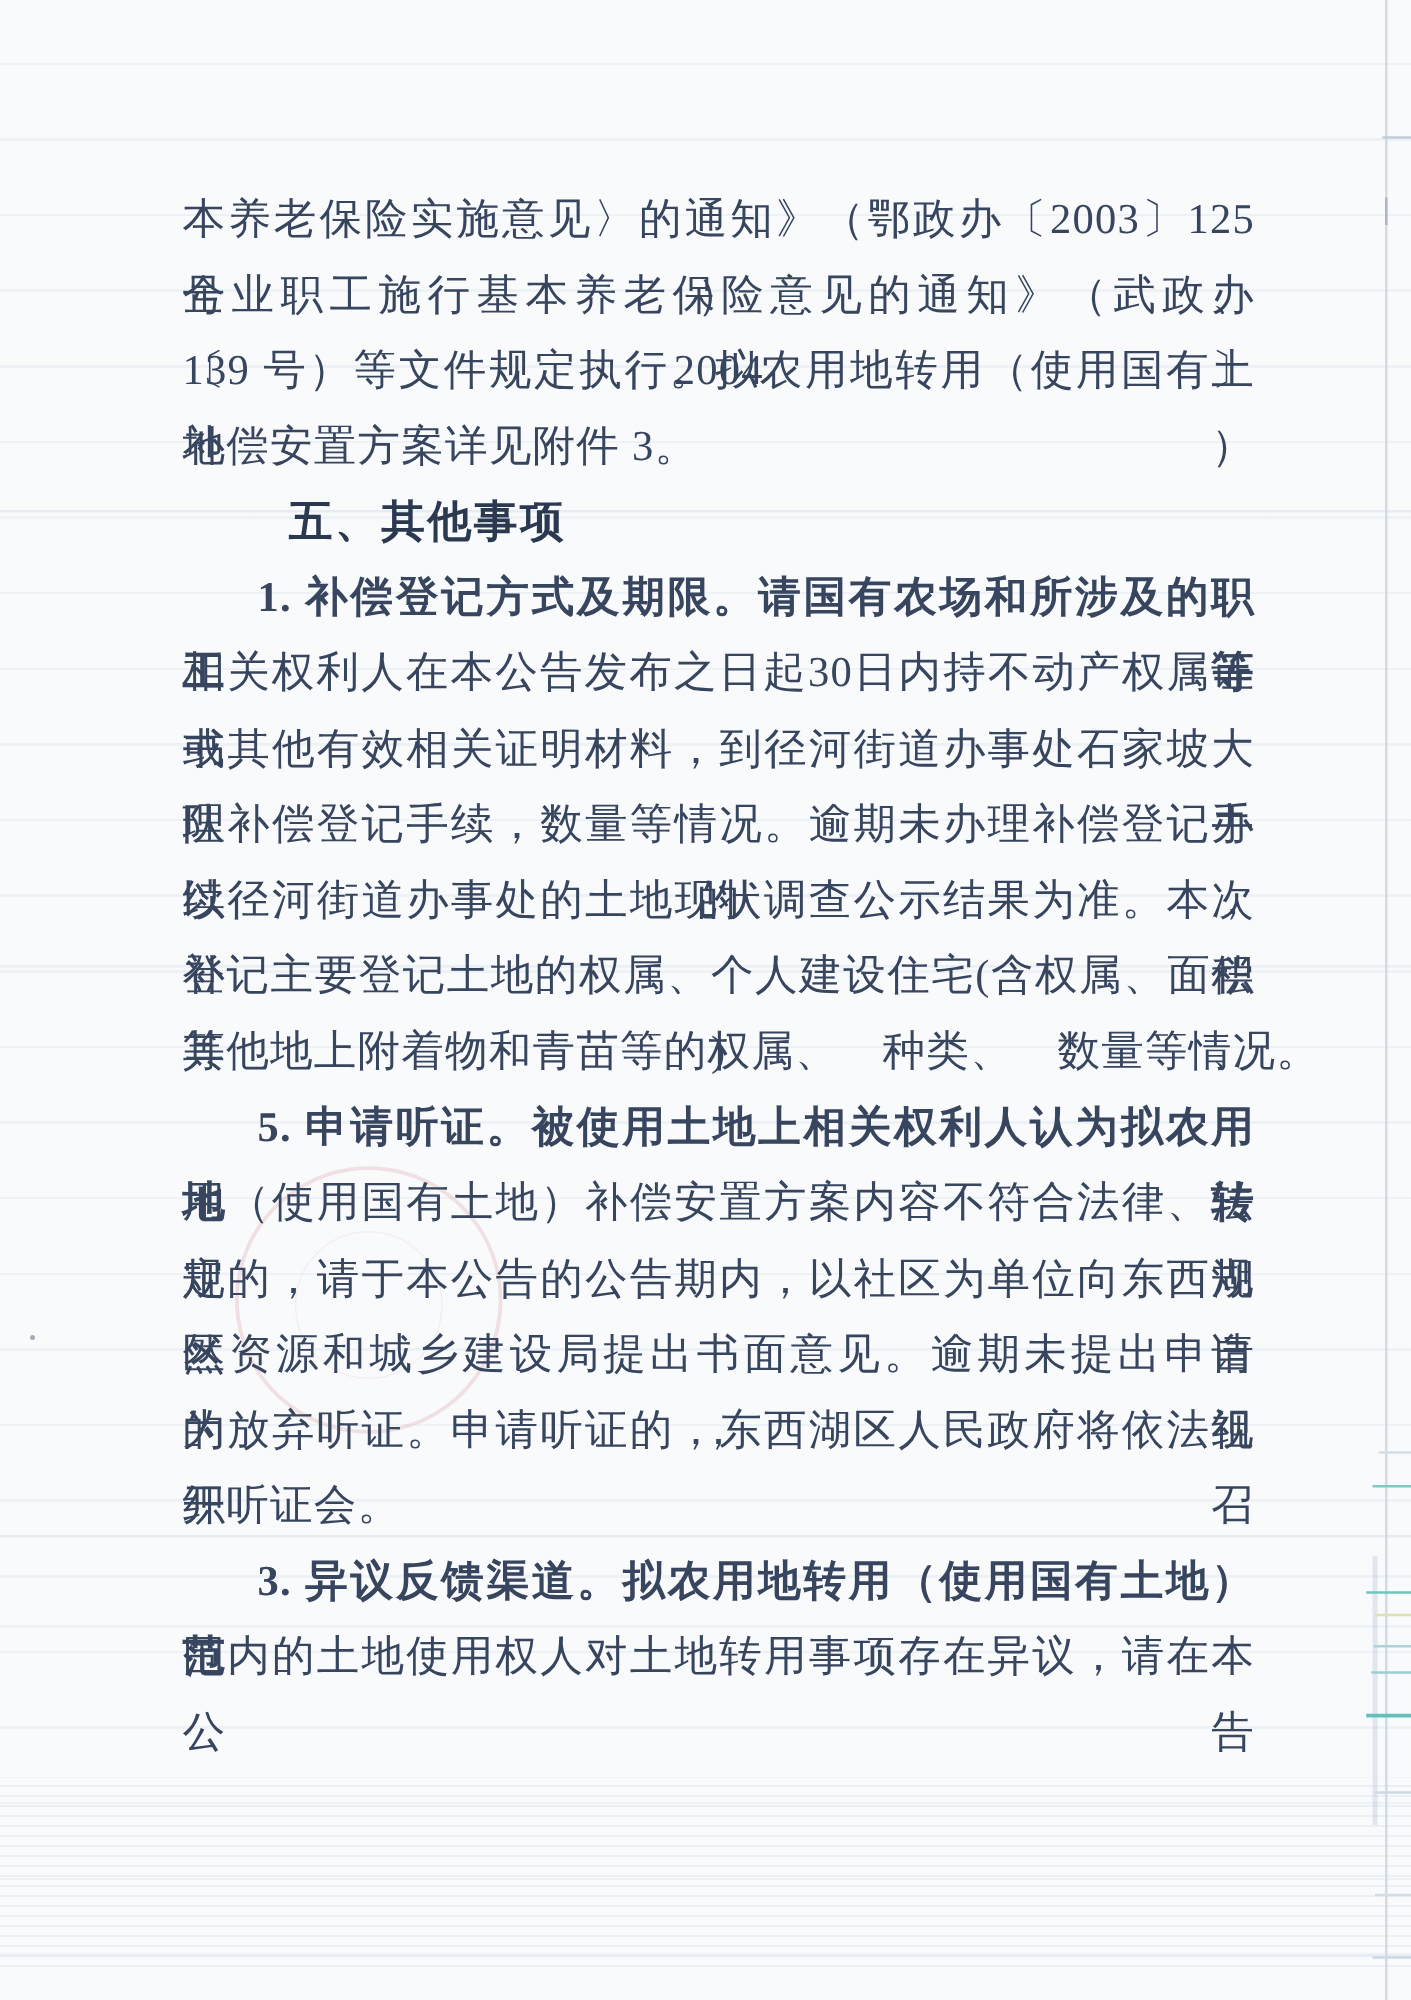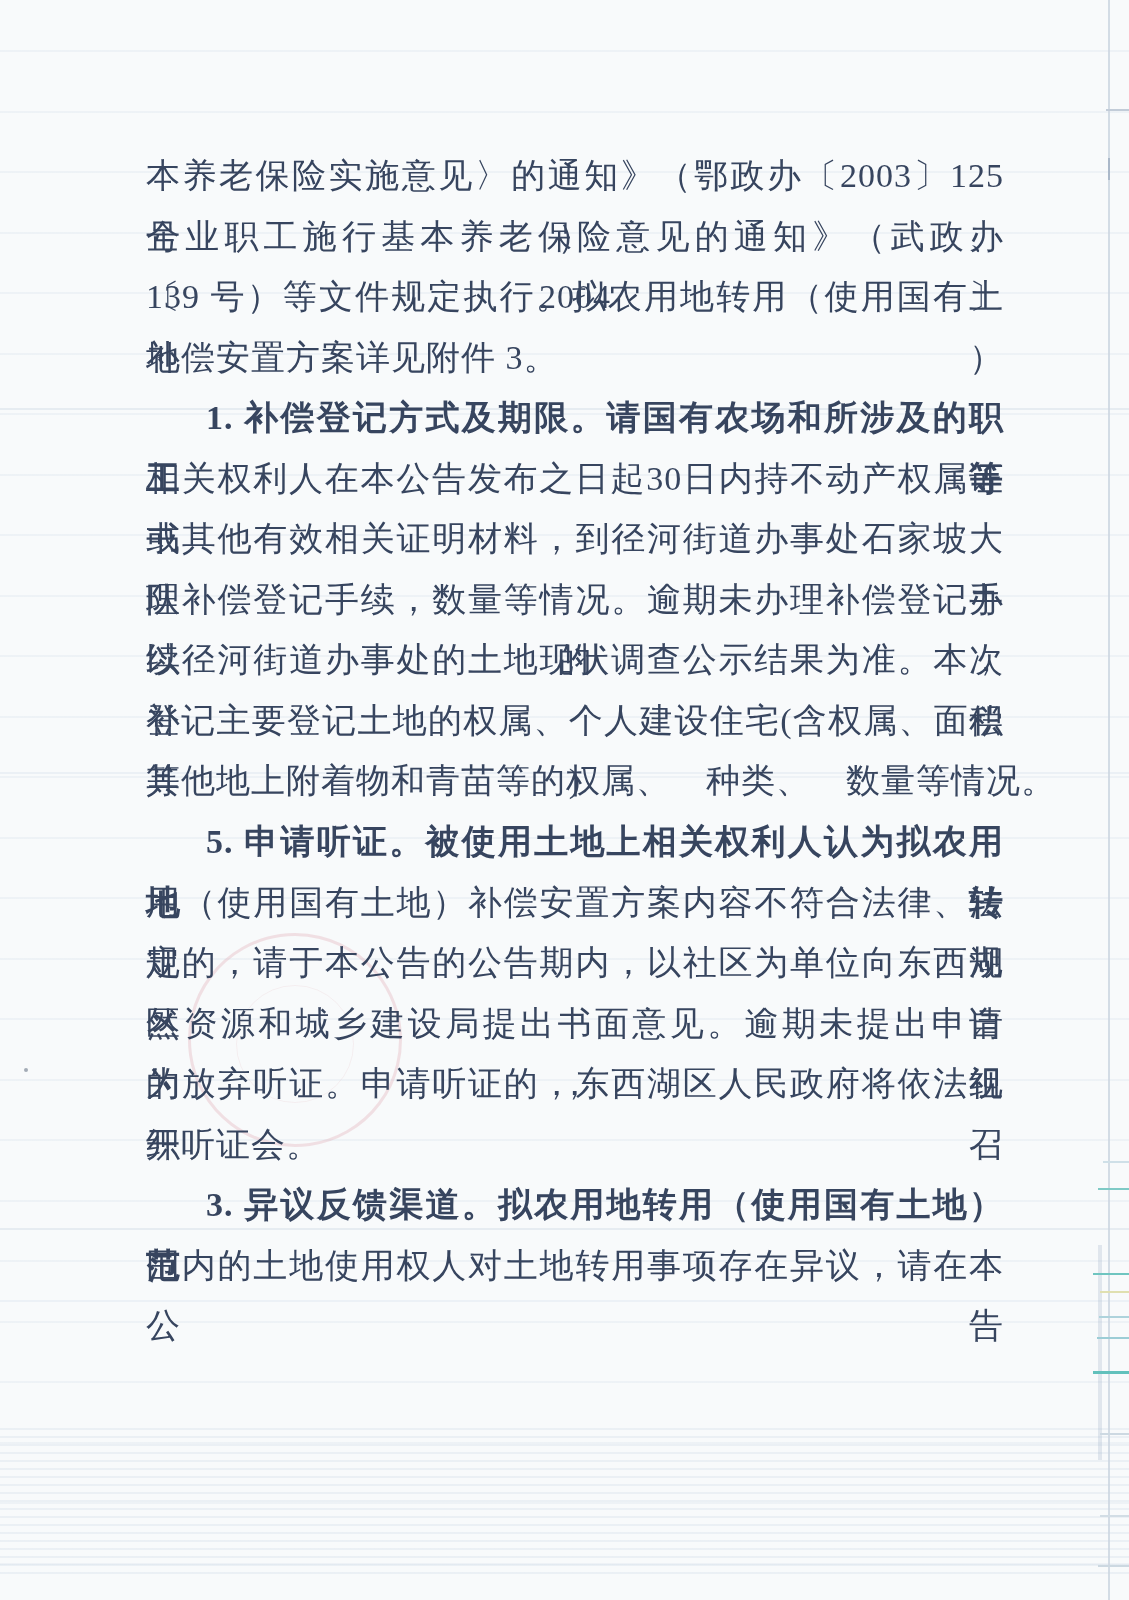--- a/index.html
+++ b/index.html
@@ -147,20 +147,21 @@
   <div class="seal"></div>
   <div class="seal-inner"></div>
   <div class="speck"></div>
 
   <div class="text-block">
     <div class="line justify">本养老保险实施意见〉的通知》（鄂政办〔2003〕125 号）、</div>
     <div class="line justify">企业职工施行基本养老保险意见的通知》（武政办〔2004〕</div>
     <div class="line justify">139 号）等文件规定执行。拟农用地转用（使用国有土地）</div>
     <div class="line">补偿安置方案详见附件 3。</div>
 
+    <div class="line heading">五、其他事项</div>
 
     <div class="line justify indent">1. 补偿登记方式及期限。请国有农场和所涉及的职工等</div>
     <div class="line justify">相关权利人在本公告发布之日起30日内持不动产权属证书</div>
     <div class="line justify">或其他有效相关证明材料，到径河街道办事处石家坡大队办</div>
     <div class="line justify">理补偿登记手续，数量等情况。逾期未办理补偿登记手续的，</div>
     <div class="line justify">以径河街道办事处的土地现状调查公示结果为准。本次补偿</div>
     <div class="line justify">登记主要登记土地的权属、个人建设住宅(含权属、面积等)、</div>
     <div class="line">其他地上附着物和青苗等的权属、　种类、　数量等情况。</div>
 
     <div class="line justify indent">5. 申请听证。被使用土地上相关权利人认为拟农用地转</div>

